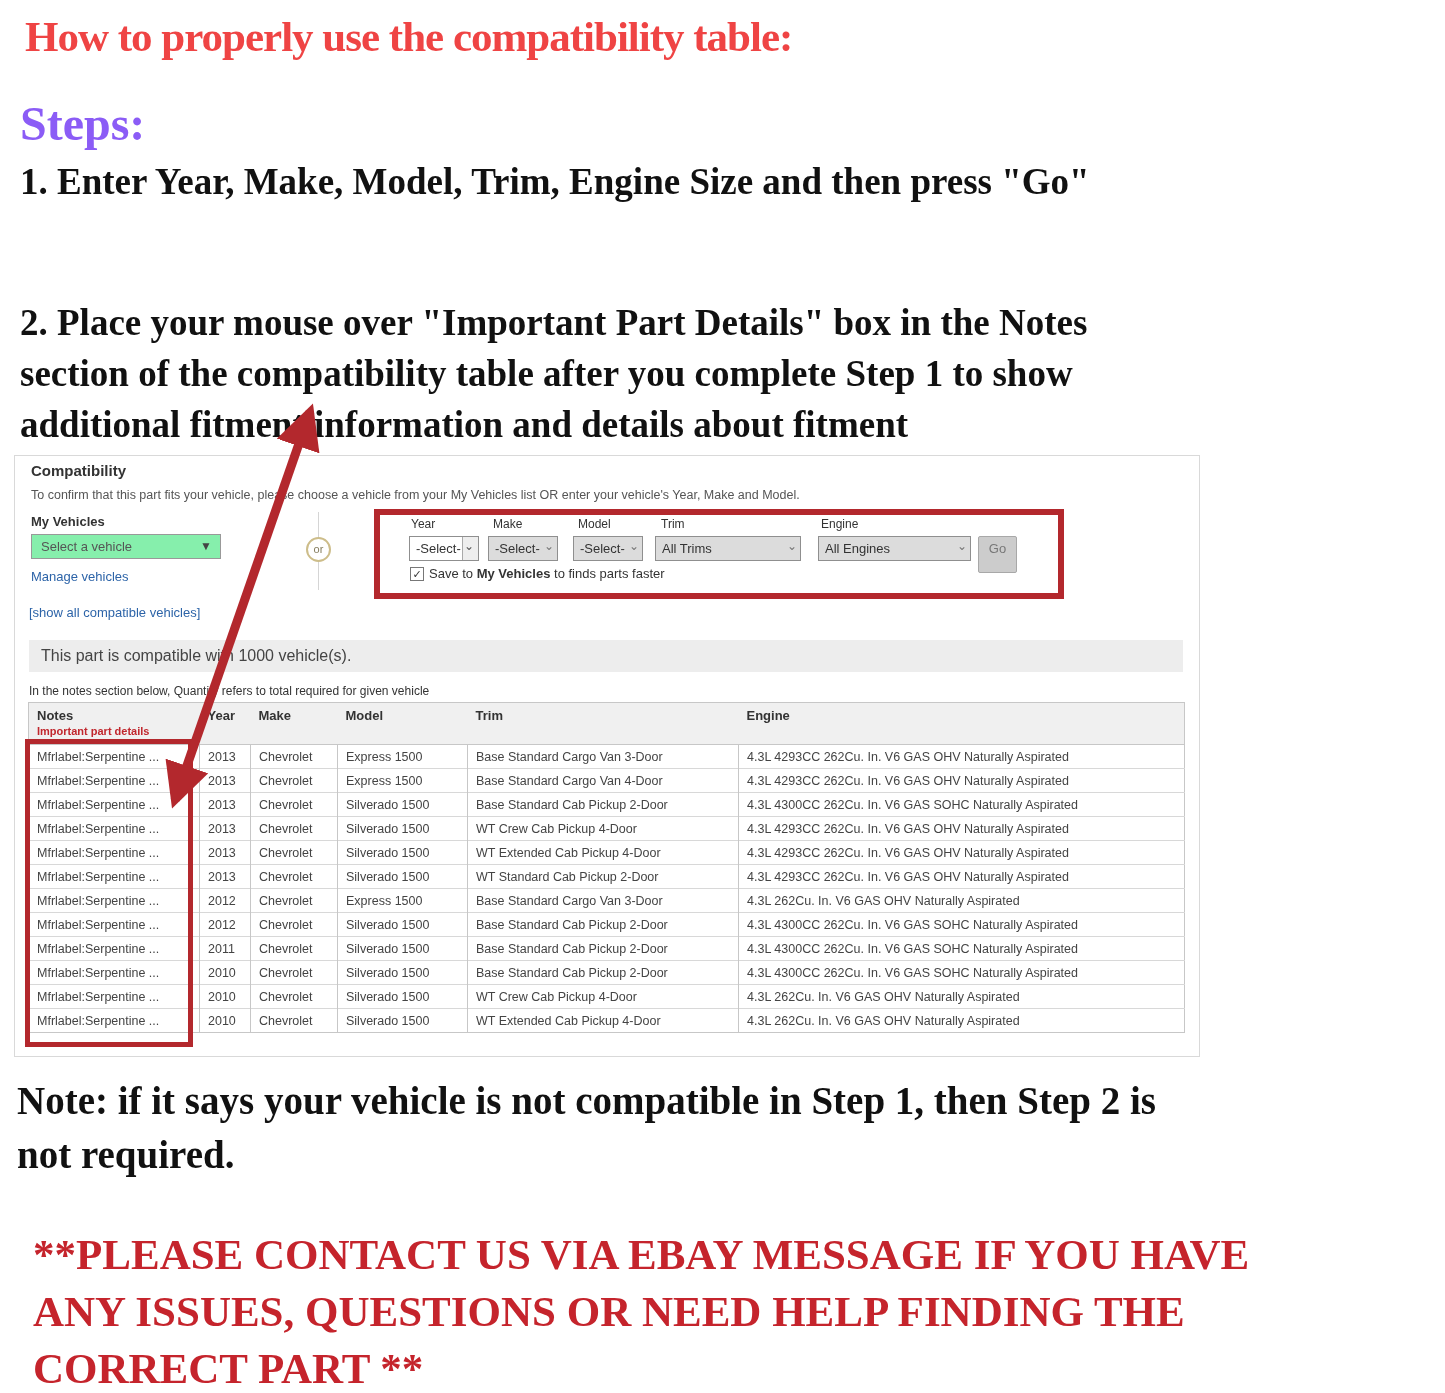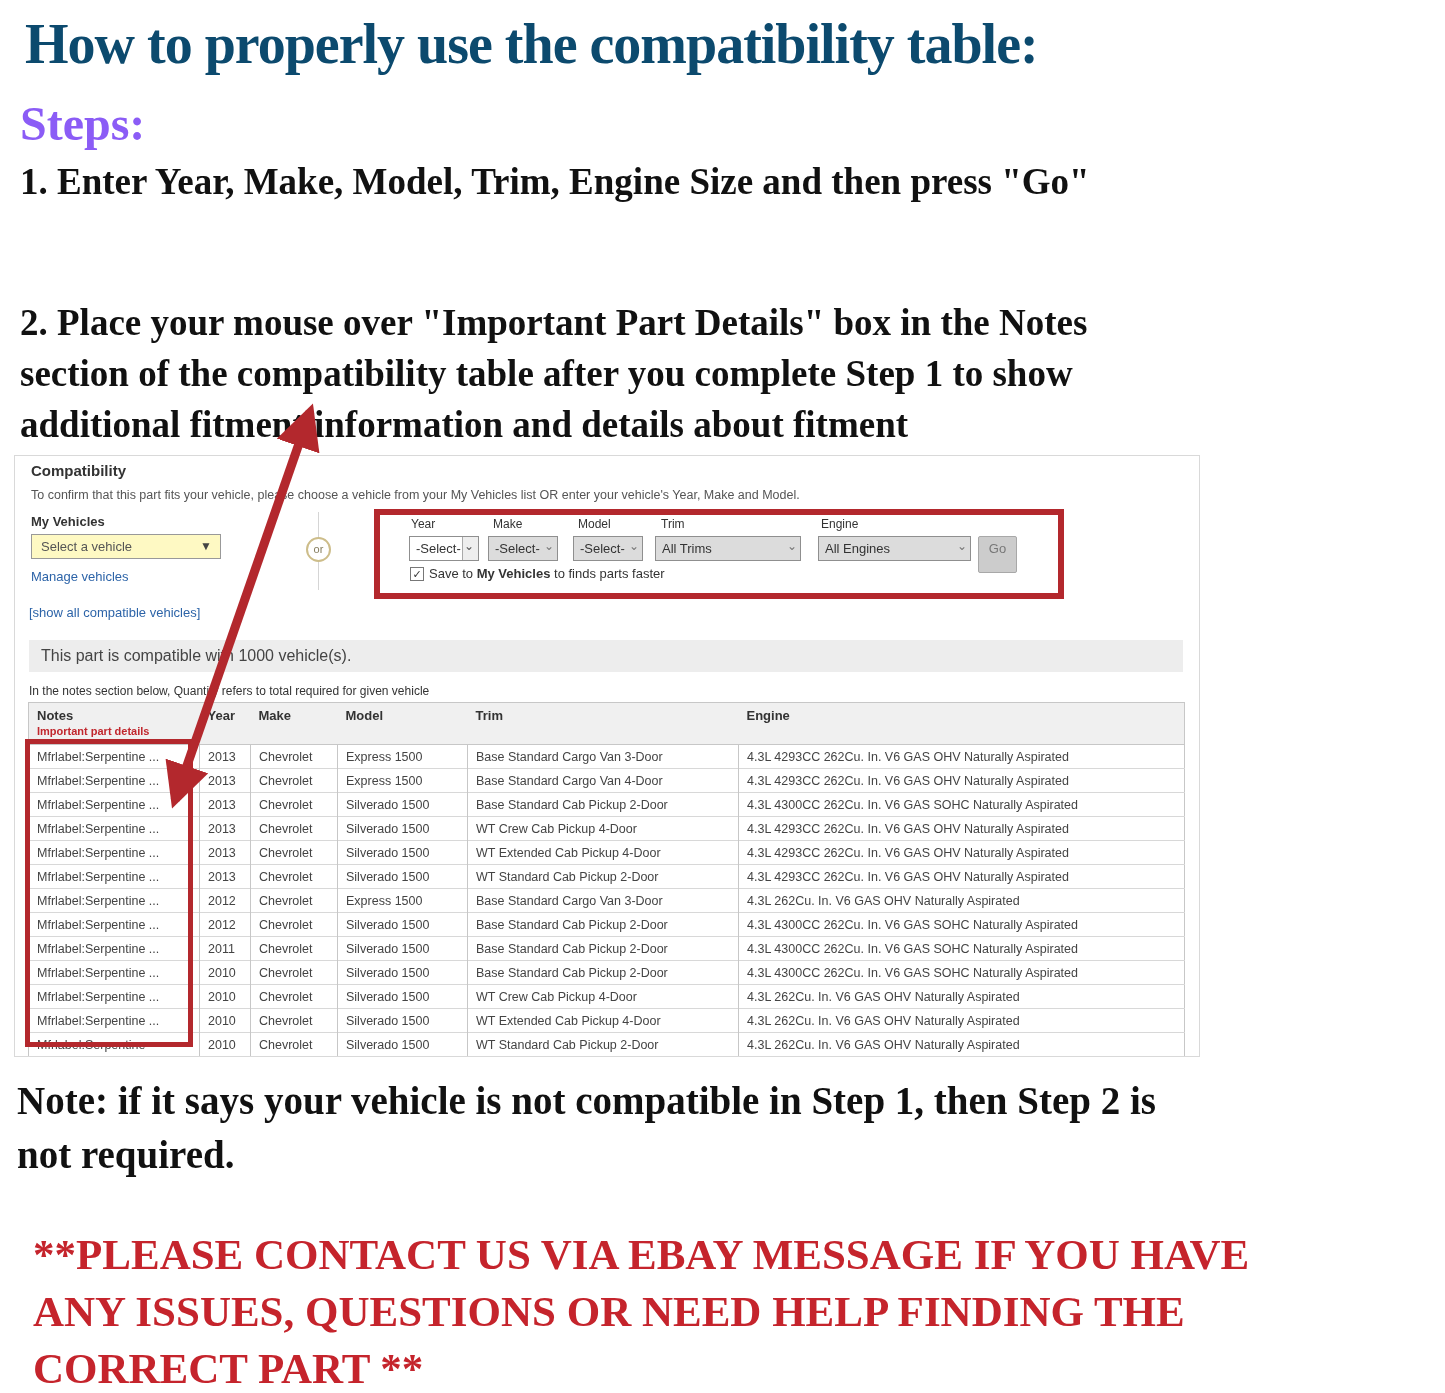--- a/index.html
+++ b/index.html
@@ -3,36 +3,36 @@
 <meta charset="utf-8">
 <style>
   * { margin:0; padding:0; box-sizing:border-box; }
   html,body { width:1445px; height:1393px; background:#ffffff; overflow:hidden; position:relative;
               font-family:"Liberation Sans", sans-serif; }
 
   .abs { position:absolute; }
 
   
   .serif { font-family:"Liberation Serif", serif; font-weight:bold; white-space:pre-line; }
-  .main-title   { left:25px;  top:12px;   font-size:56px; color:#0c4a6e; letter-spacing:-1px; }
+  .main-title   { left:25px;  top:12px;   font-size:43px; color:#ef4444; letter-spacing:-1px; }
   .steps-head   { left:20px;  top:96px;   font-size:48px; color:#8b5cf6; }
   .step-1       { left:20px;  top:160px;  font-size:37px; color:#111; }
   .step-2       { left:20px;  top:254px;  font-size:37px; color:#111; line-height:51px; width:1340px;margin-top:43px; }
   .note-text    { left:17px;  top:1074px; font-size:39px; color:#111; line-height:54px; width:1360px; }
   .contact-text { left:33px;  top:1226px; font-size:43px; color:#c5242c; line-height:57px; width:1300px; }
 
   
   .widget-card { left:14px; top:455px; width:1186px; height:602px; background:#fff;
                  border:1px solid #d9d9d9; overflow:hidden; }
   .w-heading { left:16px; top:6px;  font-size:15px; font-weight:bold; color:#333; }
   .w-desc    { left:16px; top:32px; font-size:12.5px; color:#555; }
   .w-myveh   { left:16px; top:58px; font-size:13px; font-weight:bold; color:#333; }
 
   .sel-vehicle { left:16px; top:78px; width:190px; height:25px; border:1px solid #999;
-                 background:#fef9c3; font-size:13px; color:#555; cursor:pointer; }
+                 background:#86efac; font-size:13px; color:#555; cursor:pointer; }
   .sel-vehicle .txt { position:absolute; left:9px; top:4px; }
   .sel-vehicle .tri { position:absolute; right:8px; top:4px; font-size:12px; color:#444; }
 
   .link { font-size:13px; color:#2d64a8; cursor:pointer; text-decoration:none; }
   .w-manage  { left:16px; top:113px; }
   .w-showall { left:14px; top:149px; }
 
   .or-line  { left:303px; top:56px; width:1px; height:78px; background:#d5d5d5; }
   .or-badge { left:291px; top:81px; width:25px; height:25px; border-radius:50%;
               border:2px solid #cdbd8a; background:#fff; color:#857d5e; font-size:11px;
@@ -265,28 +265,20 @@
     <td>4.3L 262Cu. In. V6 GAS OHV Naturally Aspirated</td>
   </tr>
         <tr>
     <td>Mfrlabel:Serpentine ...</td>
     <td>2010</td>
     <td>Chevrolet</td>
     <td>Silverado 1500</td>
     <td>WT Extended Cab Pickup 4-Door</td>
     <td>4.3L 262Cu. In. V6 GAS OHV Naturally Aspirated</td>
   </tr>
-        <tr>
-    <td>Mfrlabel:Serpentine</td>
-    <td>2010</td>
-    <td>Chevrolet</td>
-    <td>Silverado 1500</td>
-    <td>WT Standard Cab Pickup 2-Door</td>
-    <td>4.3L 262Cu. In. V6 GAS OHV Naturally Aspirated</td>
-  </tr>
       </tbody>
   </table>
 </div>
 
 <div class="abs red-box-notes"></div>
 
 <svg class="abs arrow-svg" viewBox="0 0 1445 1393">
   <defs>
     <marker id="ah" viewBox="0 0 10 10" refX="8" refY="5" markerWidth="5" markerHeight="5" orient="auto-start-reverse" markerUnits="strokeWidth">
       <path d="M0,0 L10,5 L0,10 z" fill="#b3282d"></path>

